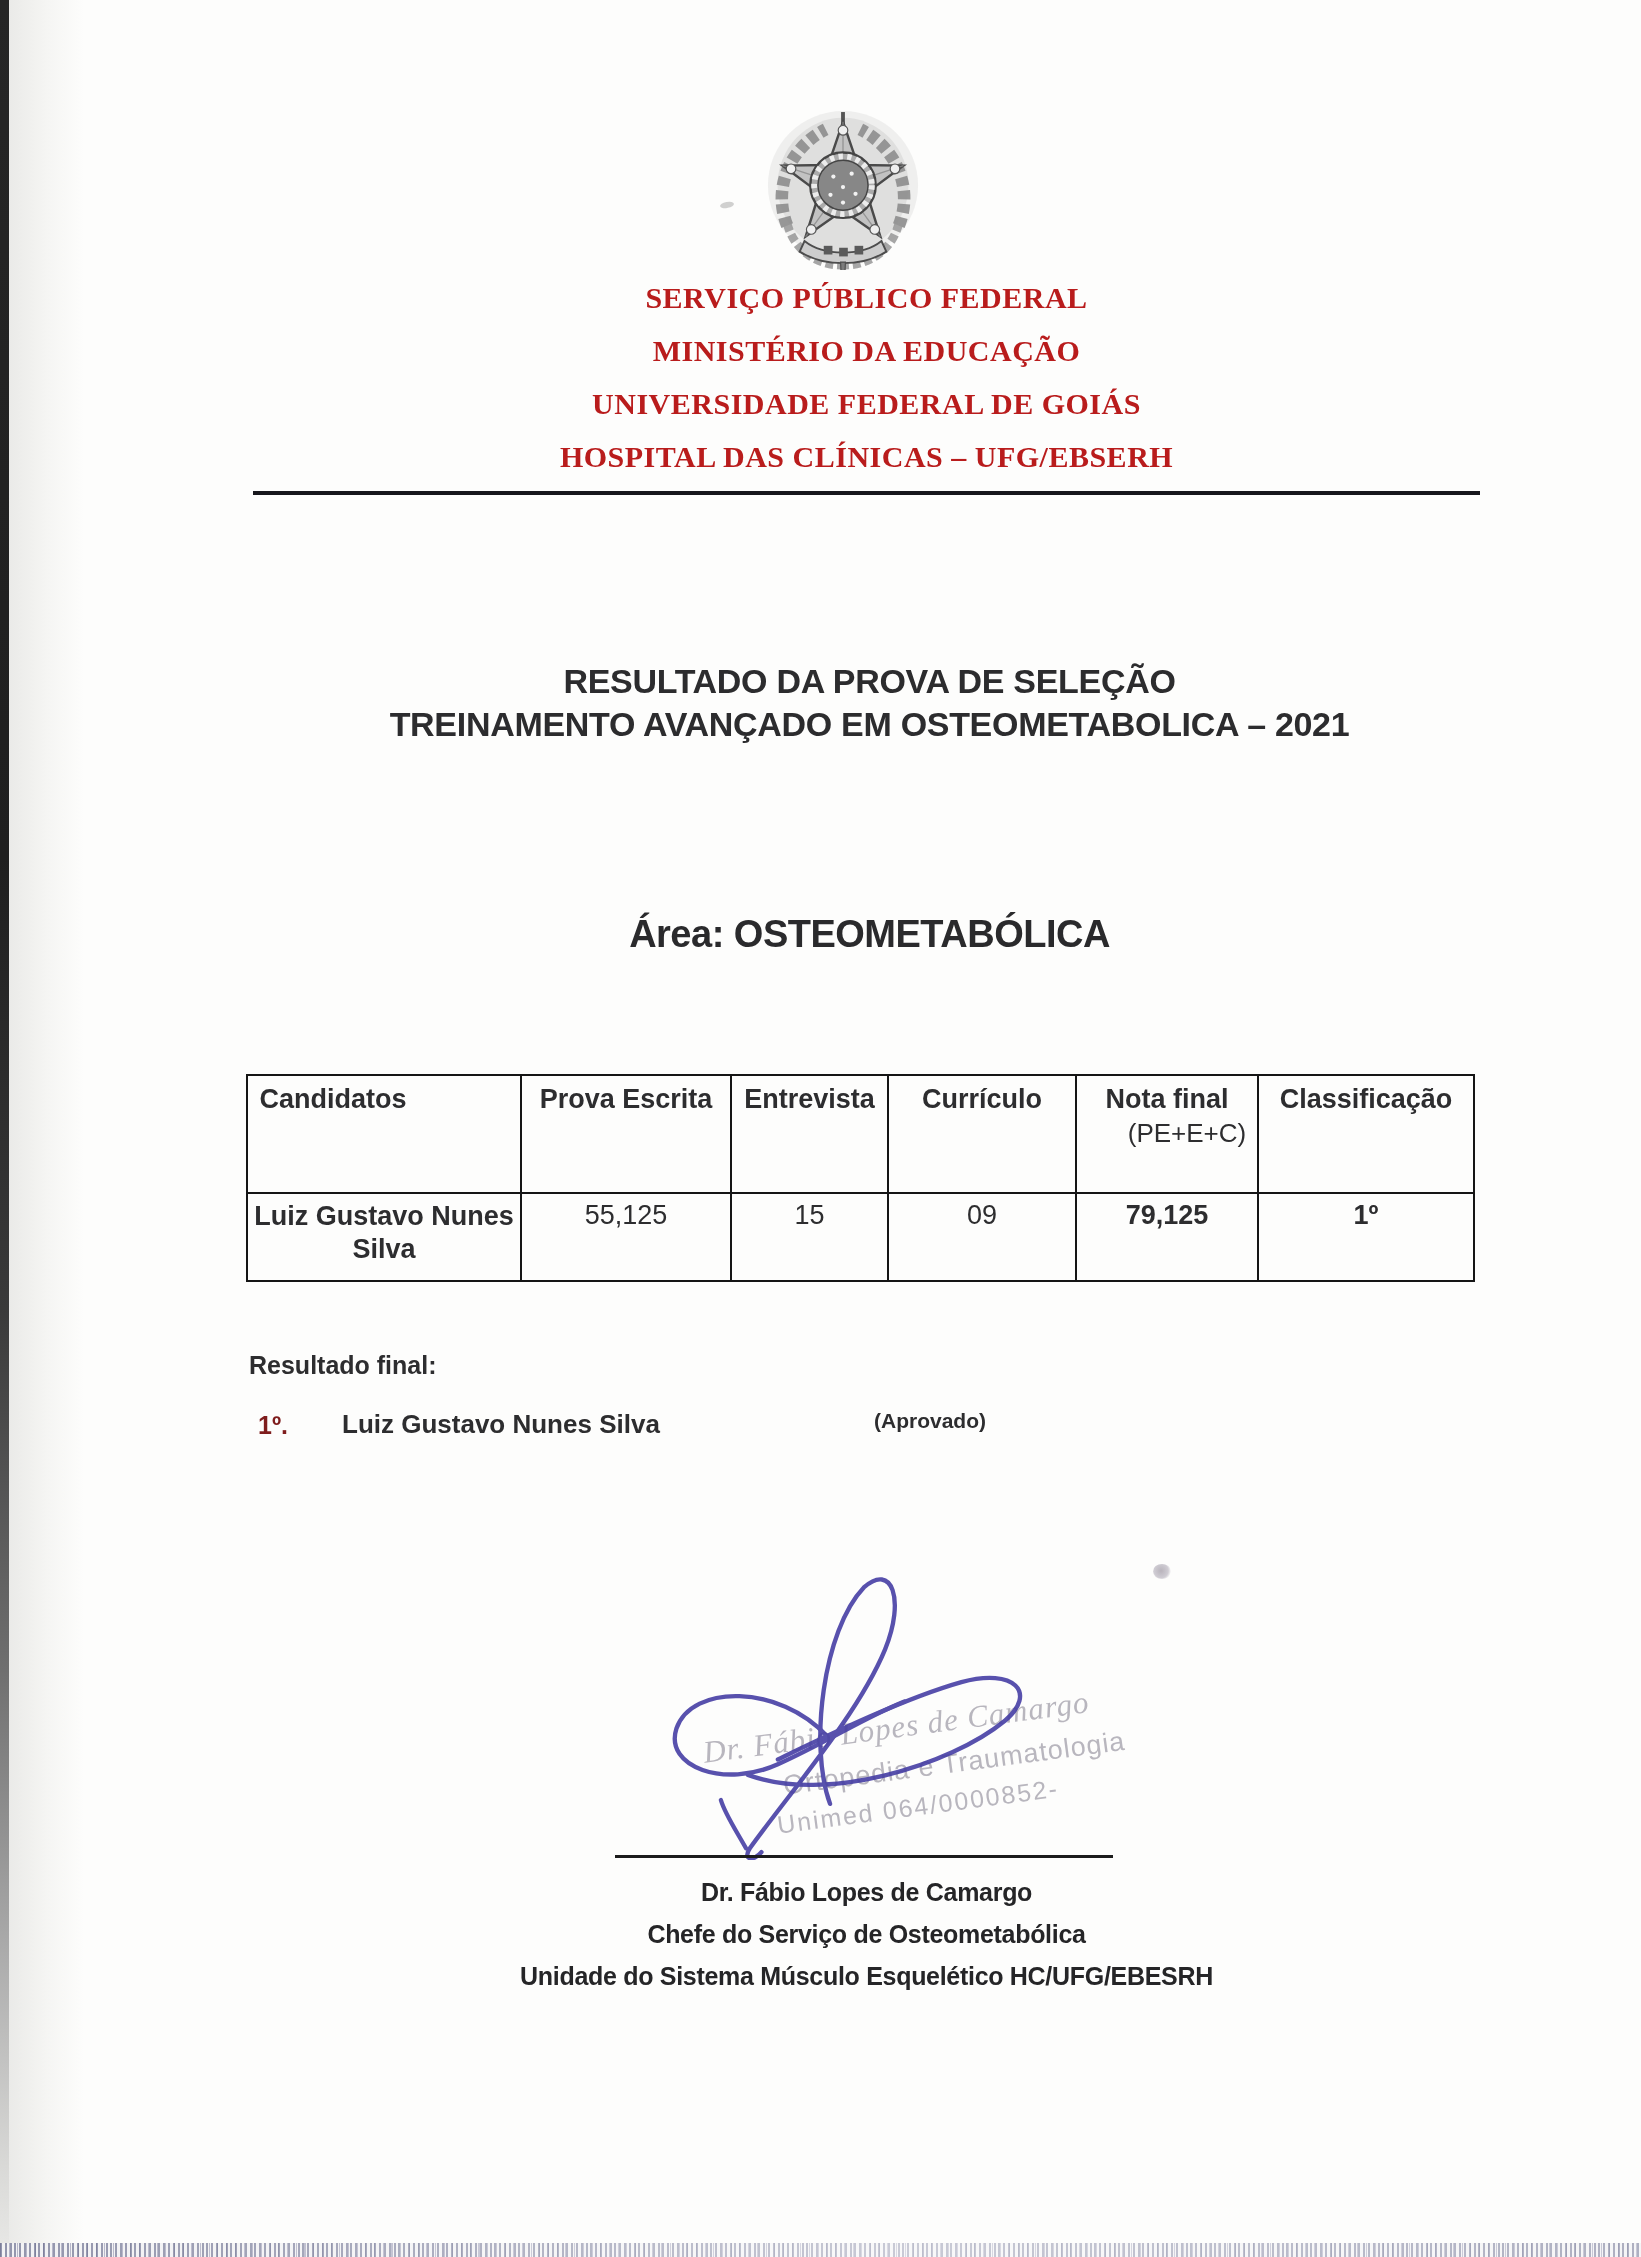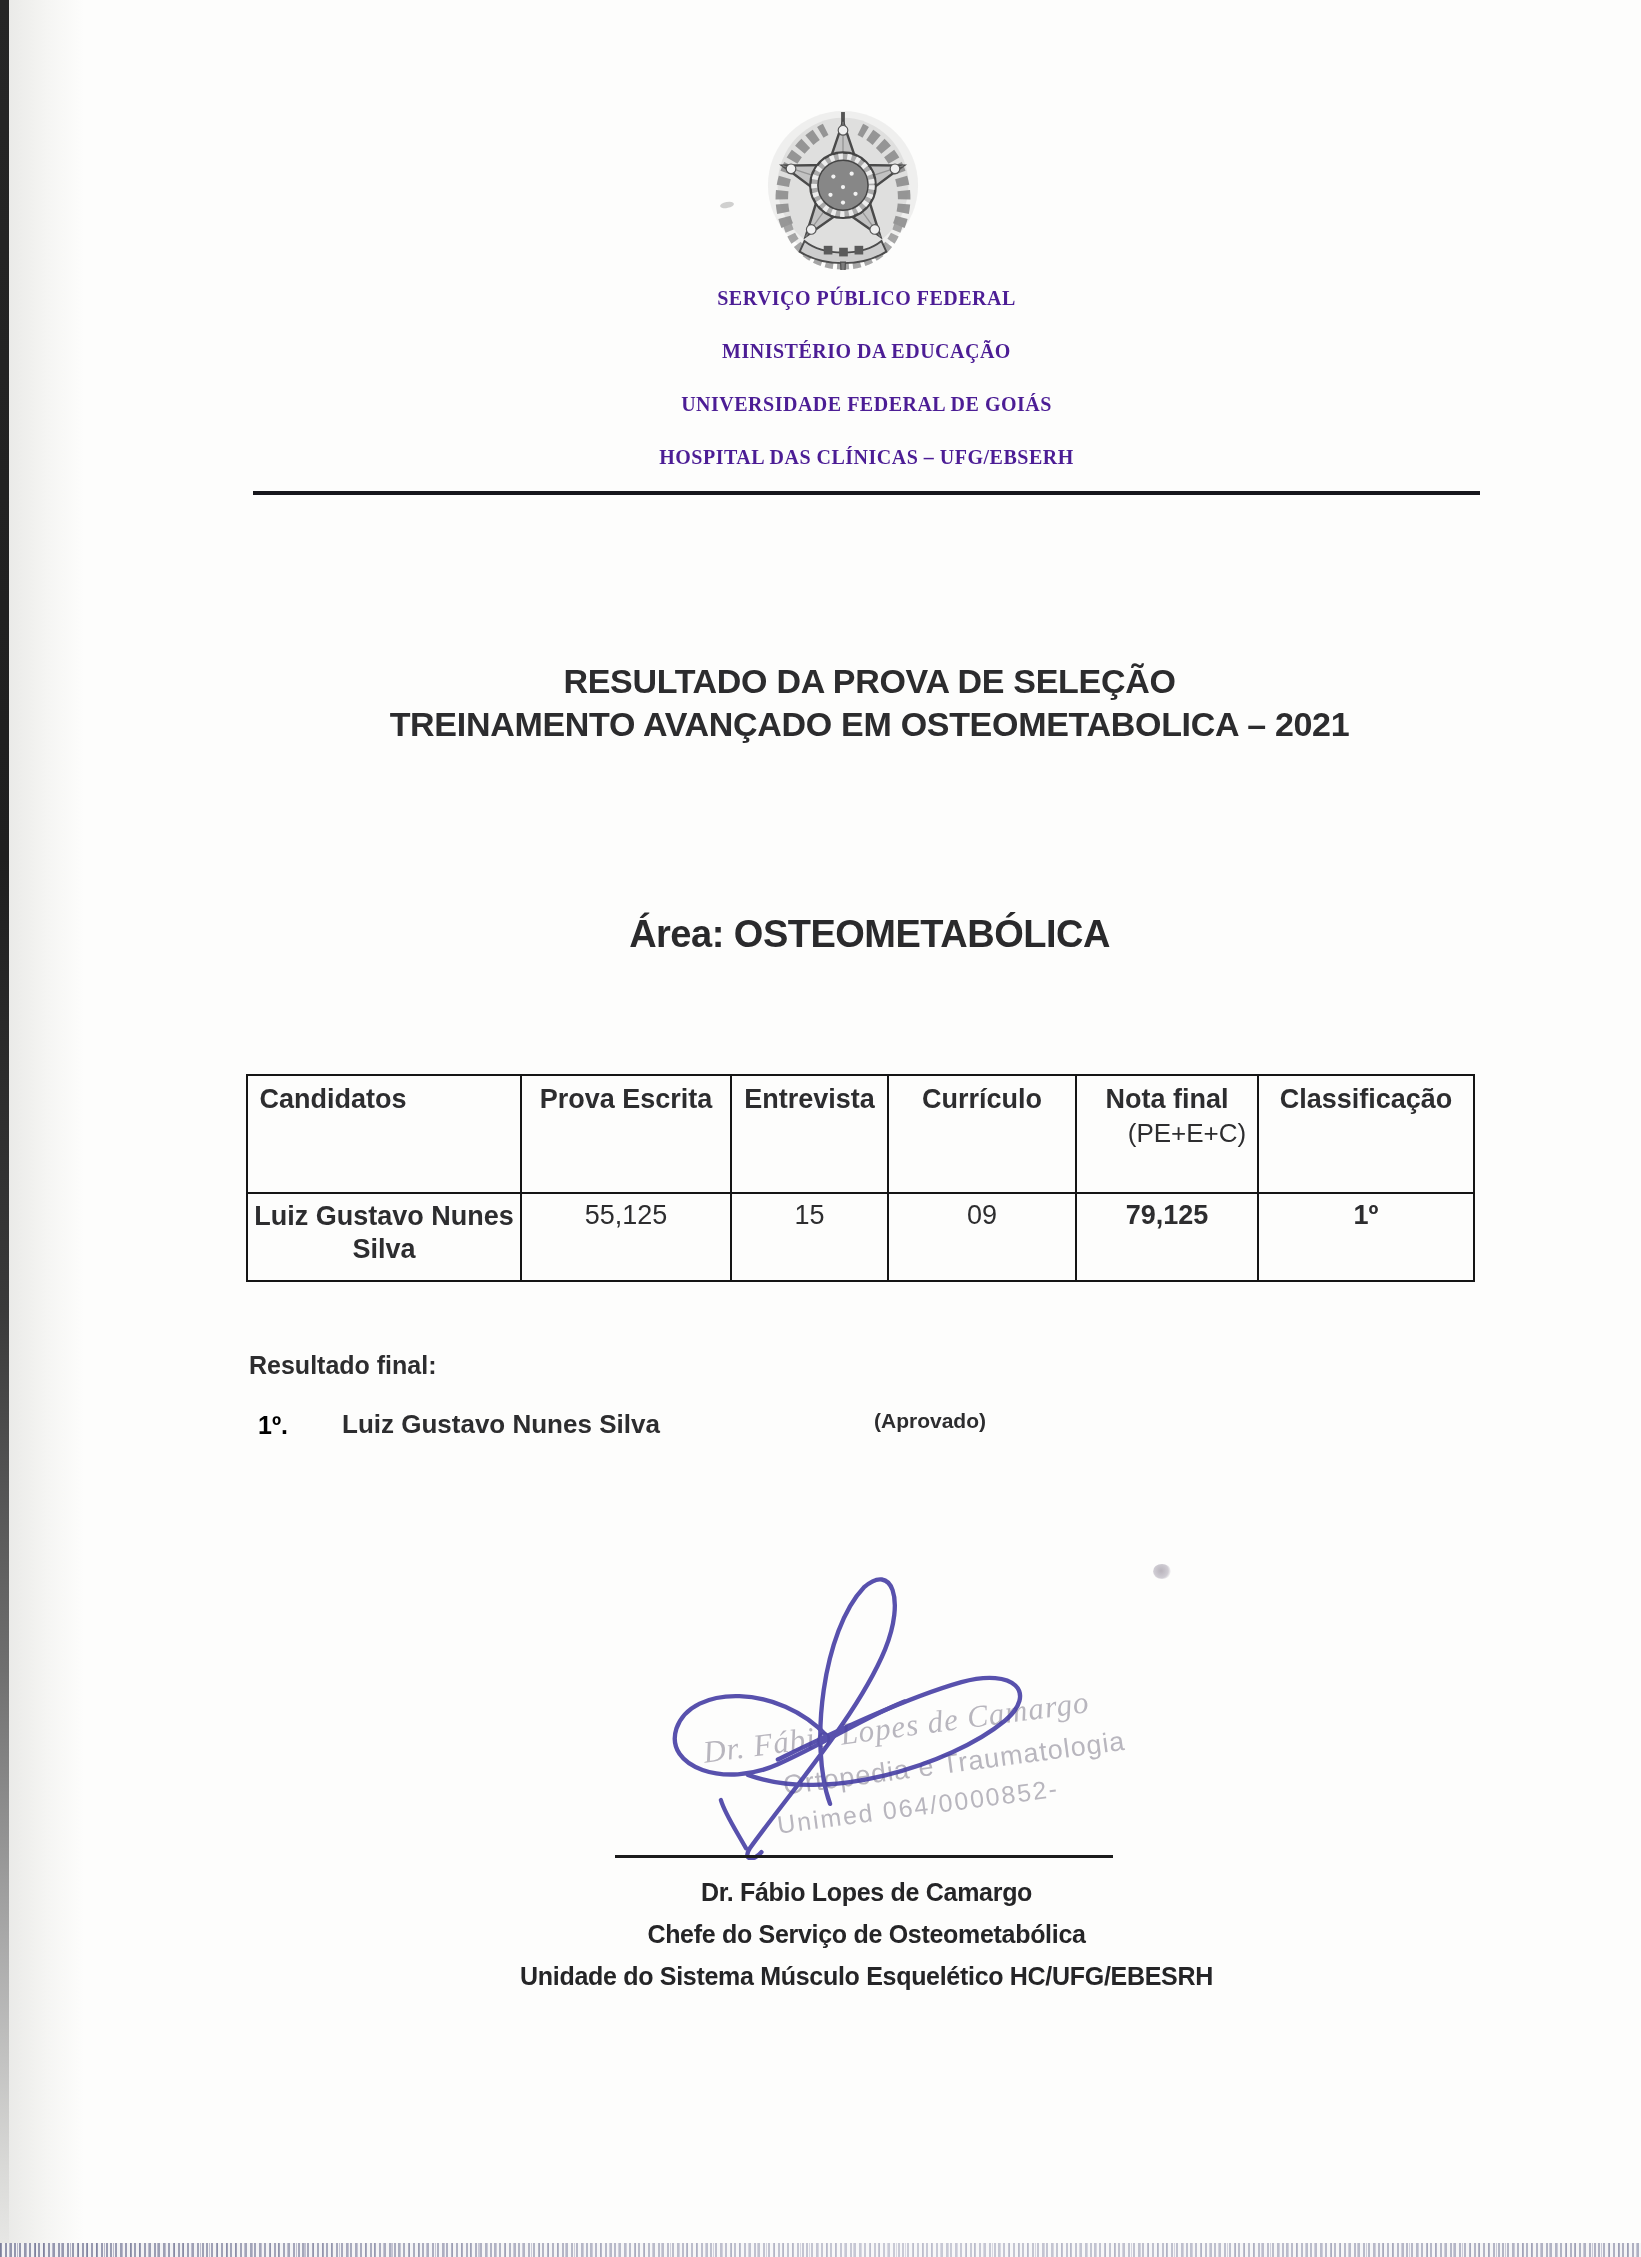--- a/index.html
+++ b/index.html
@@ -24,21 +24,21 @@
     background:radial-gradient(circle at 45% 45%,#b9b4bc 0%,#cfccd3 55%,rgba(250,250,250,0) 78%);z-index:1;}
   .smudge-small{position:absolute;left:720px;top:202px;width:13.5px;height:5.8px;border-radius:50%;
     background:#9a9a9a;opacity:.45;transform:rotate(-10deg);}
 
   
   .emblem{position:absolute;left:766px;top:110px;width:154px;height:160px;}
 
   
   .hdr{position:absolute;left:253px;top:274px;width:1227px;text-align:center;
     font-family:"Liberation Serif","DejaVu Serif",serif;font-weight:bold;
-    font-size:20px;color:#4c1d95;letter-spacing:0.5px;}
+    font-size:30px;color:#b91c1c;letter-spacing:0.5px;}
   .hdr div{height:53px;line-height:48px;}
   .hdr-rule{position:absolute;left:253px;top:491px;width:1227px;height:3.9px;background:#17171c;}
 
   
   .title-block{position:absolute;left:256px;top:660px;width:1227px;text-align:center;
     font-weight:bold;font-size:34px;line-height:43px;color:#2c2c2e;letter-spacing:-0.3px;}
   .area-heading{position:absolute;left:256px;top:913px;width:1227px;text-align:center;
     font-weight:bold;font-size:38px;color:#2a2a2c;letter-spacing:-0.5px;}
 
   
@@ -47,21 +47,21 @@
   .results th,.results td{border:2.9px solid #151515;vertical-align:top;overflow:hidden;}
   .results th{font-size:27px;font-weight:bold;padding-top:7.7px;height:107px;text-align:center;}
   .results th.th-left{text-align:left;padding-left:11.6px;}
   .results th .sub{font-weight:normal;font-size:26px;margin-top:2.9px;padding-left:40px;}
   .results td{font-size:27px;font-weight:normal;padding-top:6.8px;height:79px;text-align:center;}
   .results td.b{font-weight:bold;}
   .results td.name-cell{font-weight:bold;line-height:33px;padding-left:5.8px;padding-right:5.8px;}
 
   
   .res-label{position:absolute;left:249px;top:1351px;font-size:25px;font-weight:bold;color:#2d2d2f;}
-  .res-rank{position:absolute;left:258px;top:1411px;font-size:25px;font-weight:bold;color:#000000;}
+  .res-rank{position:absolute;left:258px;top:1411px;font-size:25px;font-weight:bold;color:#7f1d1d;}
   .res-name{position:absolute;left:342px;top:1409px;font-size:26px;font-weight:bold;color:#2d2d2f;}
   .res-status{position:absolute;left:874px;top:1409px;font-size:21px;font-weight:bold;color:#2d2d2f;}
 
   
   .stamp{position:absolute;left:701px;top:1735px;width:473px;transform:rotate(-7.5deg);
     transform-origin:left top;color:#a8a5af;opacity:.8;z-index:1;}
   .stamp .s1{font-family:"Liberation Serif","DejaVu Serif",serif;font-style:italic;
     font-size:31px;letter-spacing:1px;text-align:left;}
   .stamp .s2{font-size:27px;margin-top:9.7px;margin-left:75px;letter-spacing:1px;}
   .stamp .s3{font-size:25px;margin-top:8.7px;margin-left:64px;letter-spacing:1.9px;}

